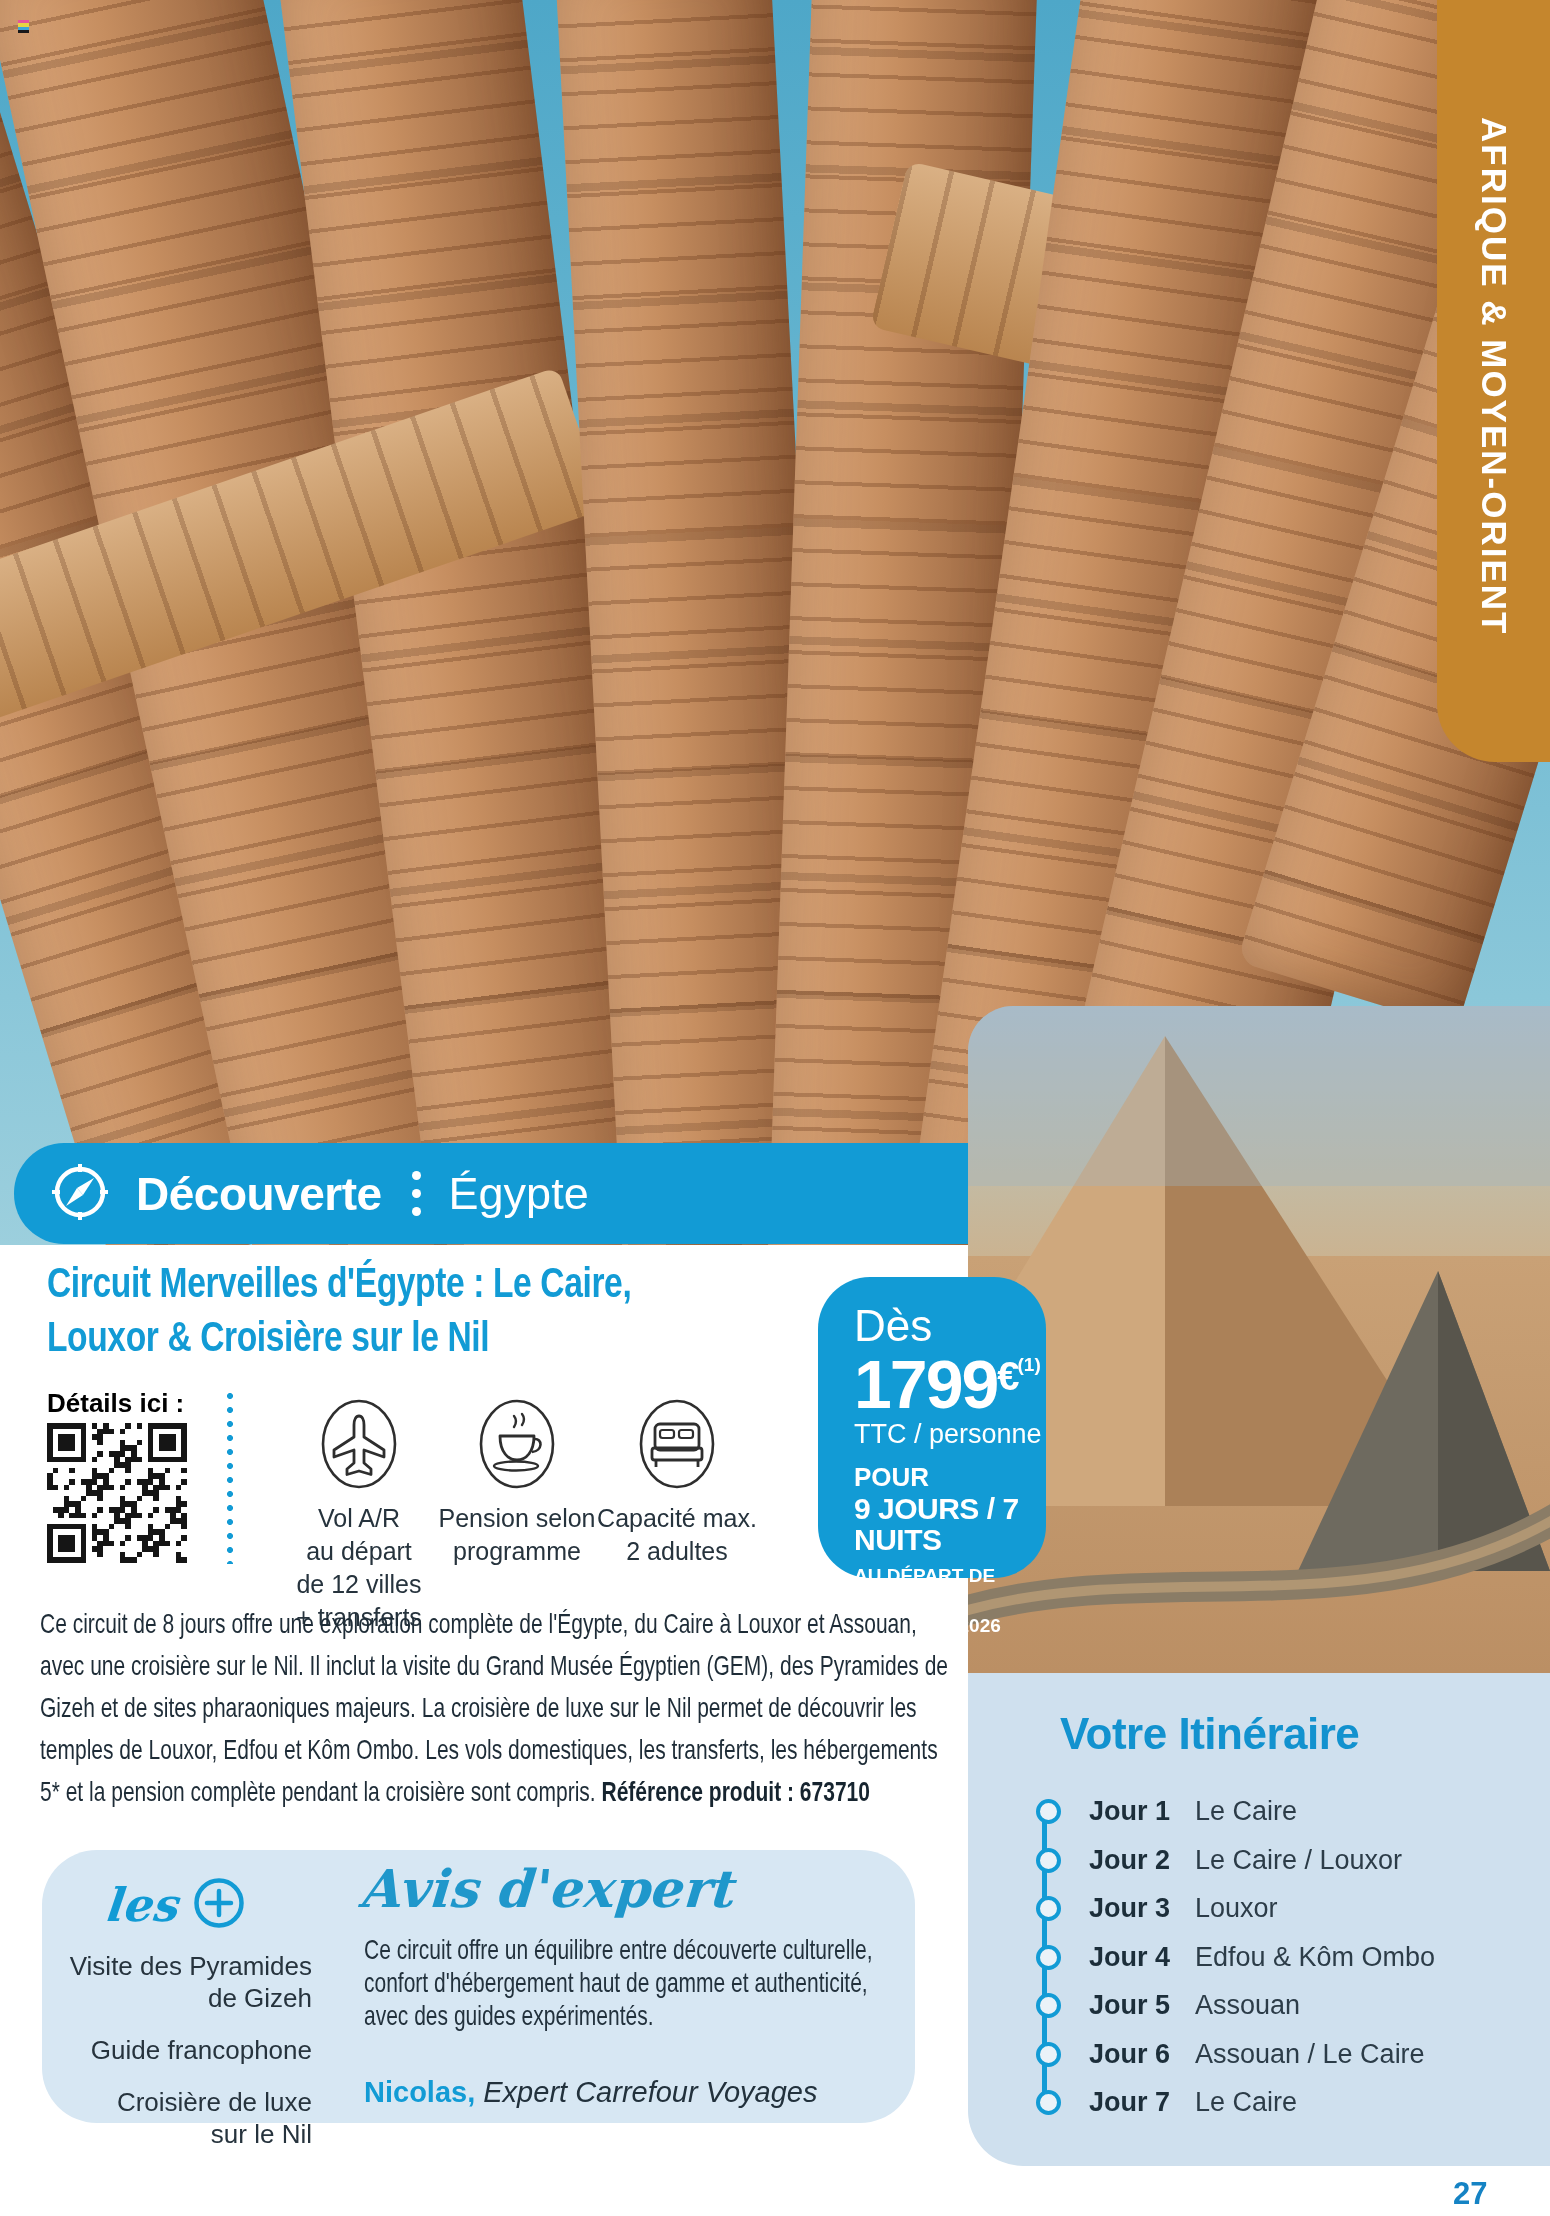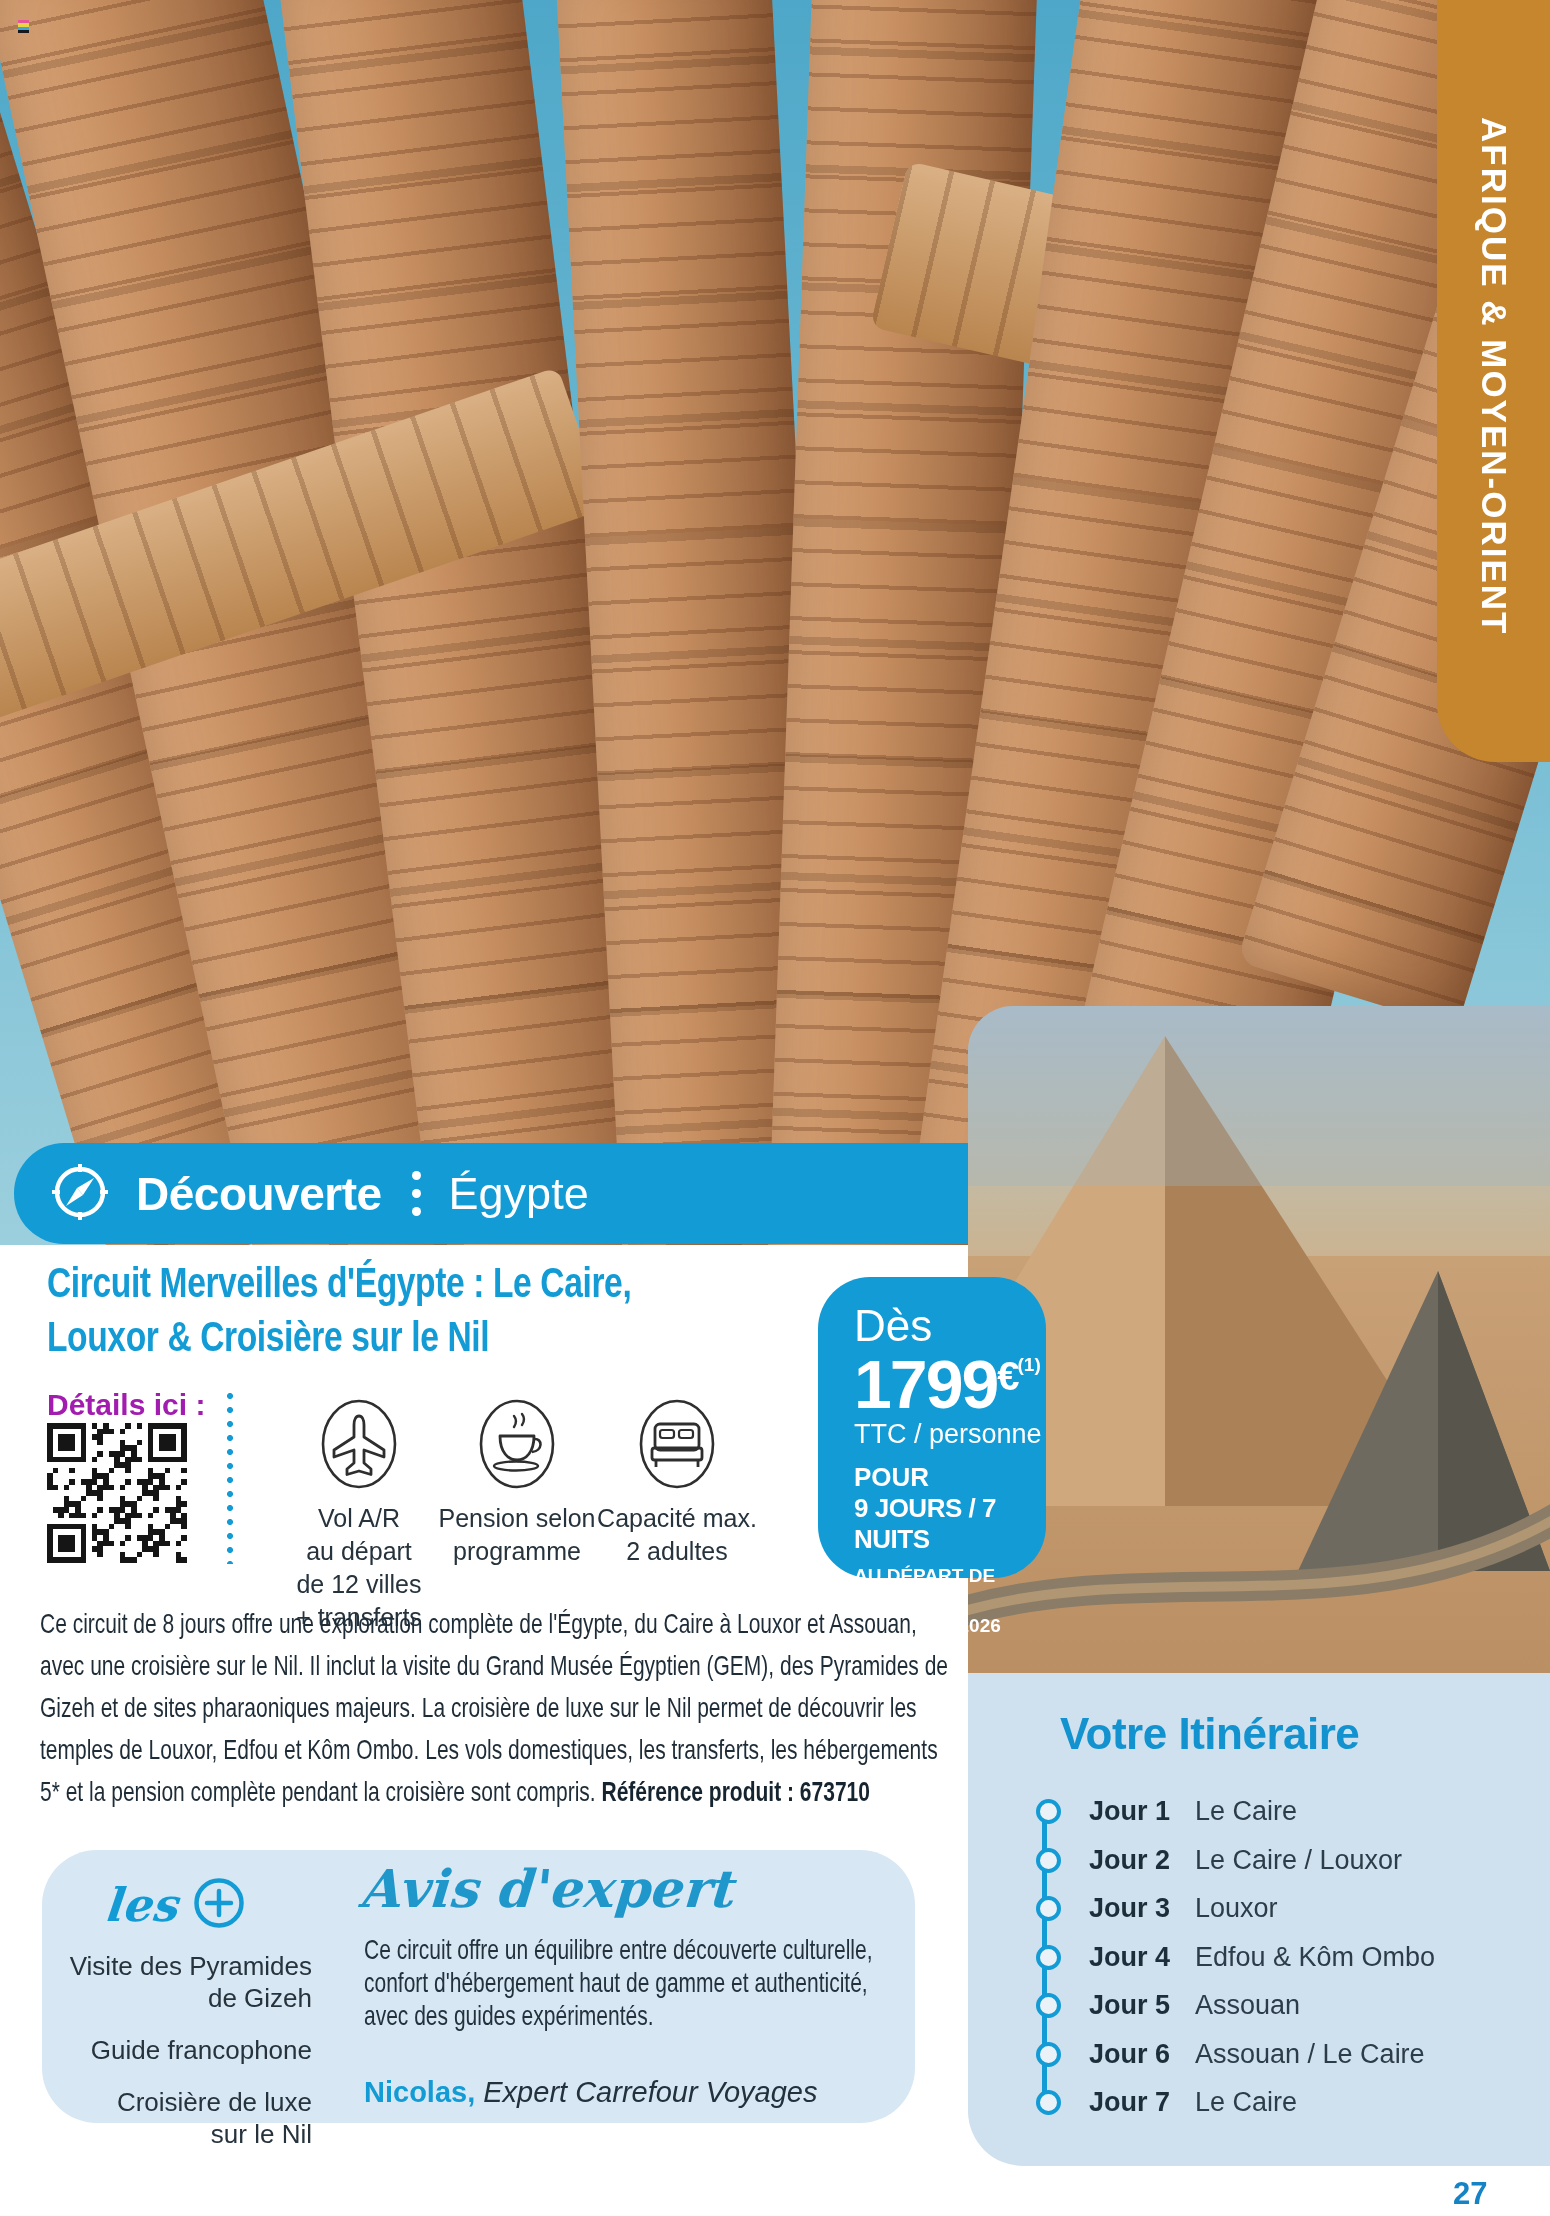--- a/index.html
+++ b/index.html
@@ -50,31 +50,31 @@
   
   .price-box{position:absolute;left:818px;top:1277px;width:228px;height:301px;background:#129bd5;
        border-radius:52px;color:#fff;box-sizing:border-box;padding:24px 0 0 36px;}
   .price-des{font-size:44px;font-weight:400;}
   .price-row{display:flex;align-items:flex-start;margin-top:2px;letter-spacing:-2px;}
   .price-amount{font-size:68px;font-weight:bold;line-height:62px;}
   .price-cur{font-size:40px;font-weight:bold;line-height:46px;}
   .price-sup{font-size:19px;font-weight:bold;line-height:24px;letter-spacing:0;}
   .price-ttc{font-size:27px;margin-top:4px;}
   .price-pour{font-size:26px;font-weight:bold;margin-top:12px;line-height:31px;}
-  .price-dur{font-size:26px;font-weight:bold;line-height:31px;letter-spacing:-.5px;}
+  .price-dur{font-size:30px;font-weight:bold;line-height:31px;letter-spacing:-.5px;}
   .price-dep{font-size:19px;font-weight:bold;margin-top:8px;line-height:25px;}
   .price-date{font-size:19px;font-weight:bold;line-height:25px;}
   .price-avec{font-size:17px;margin-top:12px;}
 
   
   .prod-title{position:absolute;left:47px;top:1256px;width:980px;color:#129bd5;font-weight:bold;
        font-size:42px;line-height:54px;transform:scaleX(.8);transform-origin:left top;letter-spacing:-.5px;}
 
   
-  .details-label{position:absolute;left:47px;top:1388px;font-size:30px;font-weight:bold;color:#a21caf;}
+  .details-label{position:absolute;left:47px;top:1388px;font-size:26px;font-weight:bold;color:#000000;}
   .qr-wrap{position:absolute;left:47px;top:1423px;width:140px;height:140px;}
   .vdots{position:absolute;width:8px;background-image:radial-gradient(circle at 4px 4px,#129bd5 2.6px,rgba(0,0,0,0) 3.4px);
        background-size:8px 14px;background-repeat:repeat-y;}
   .vd1{left:226px;top:1392px;height:172px;}
   .feature{position:absolute;top:1398px;width:190px;text-align:center;}
   .f1{left:264px;} .f2{left:422px;} .f3{left:582px;}
   .f-oval{width:78px;height:92px;margin:0 auto;}
   .f-label{margin-top:12px;font-size:25px;line-height:33px;color:#26333d;white-space:pre-line;}
 
   

